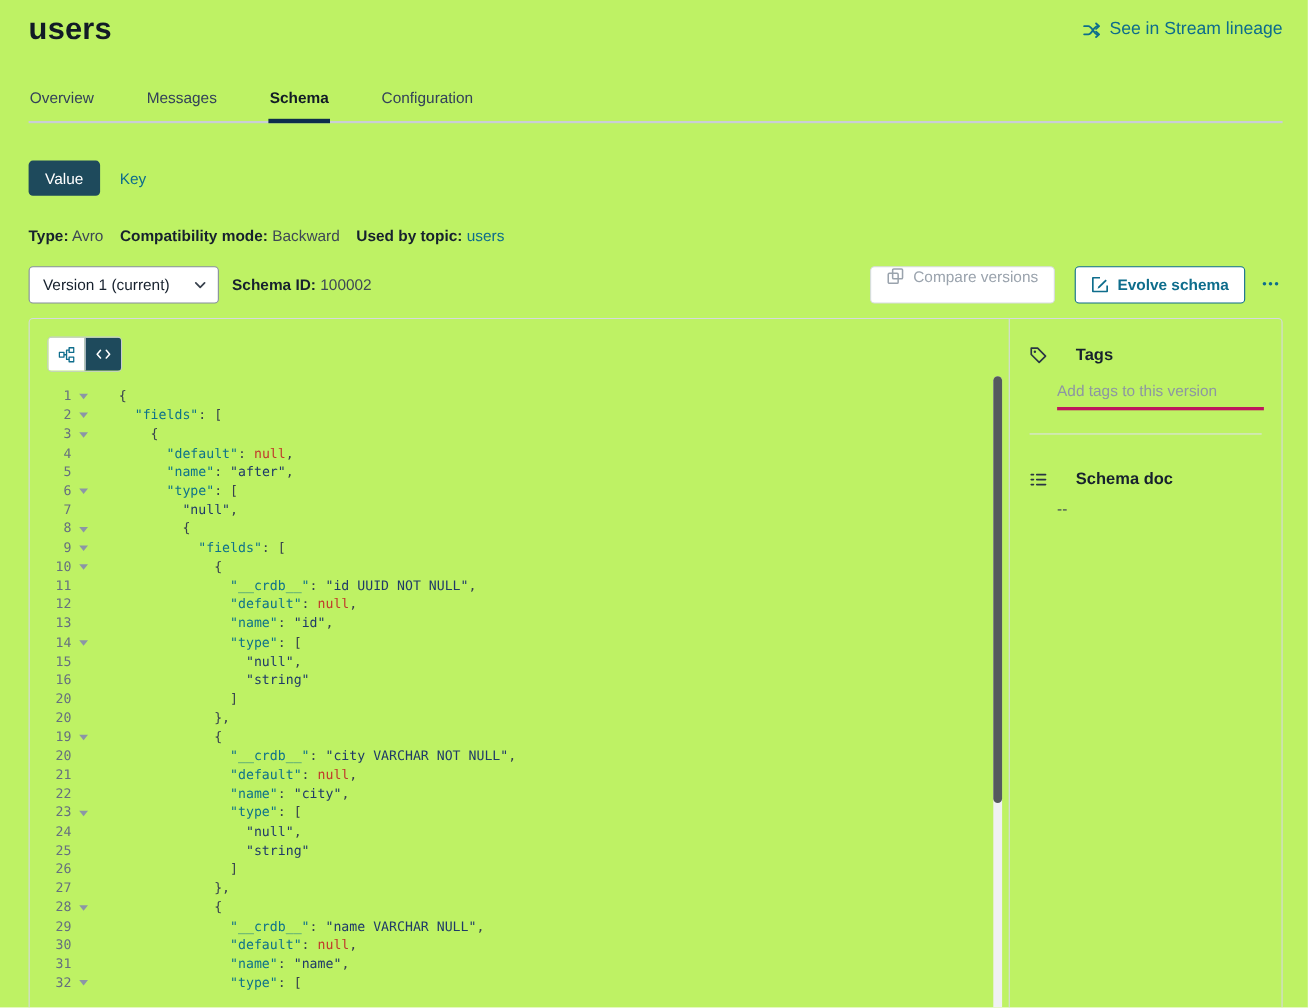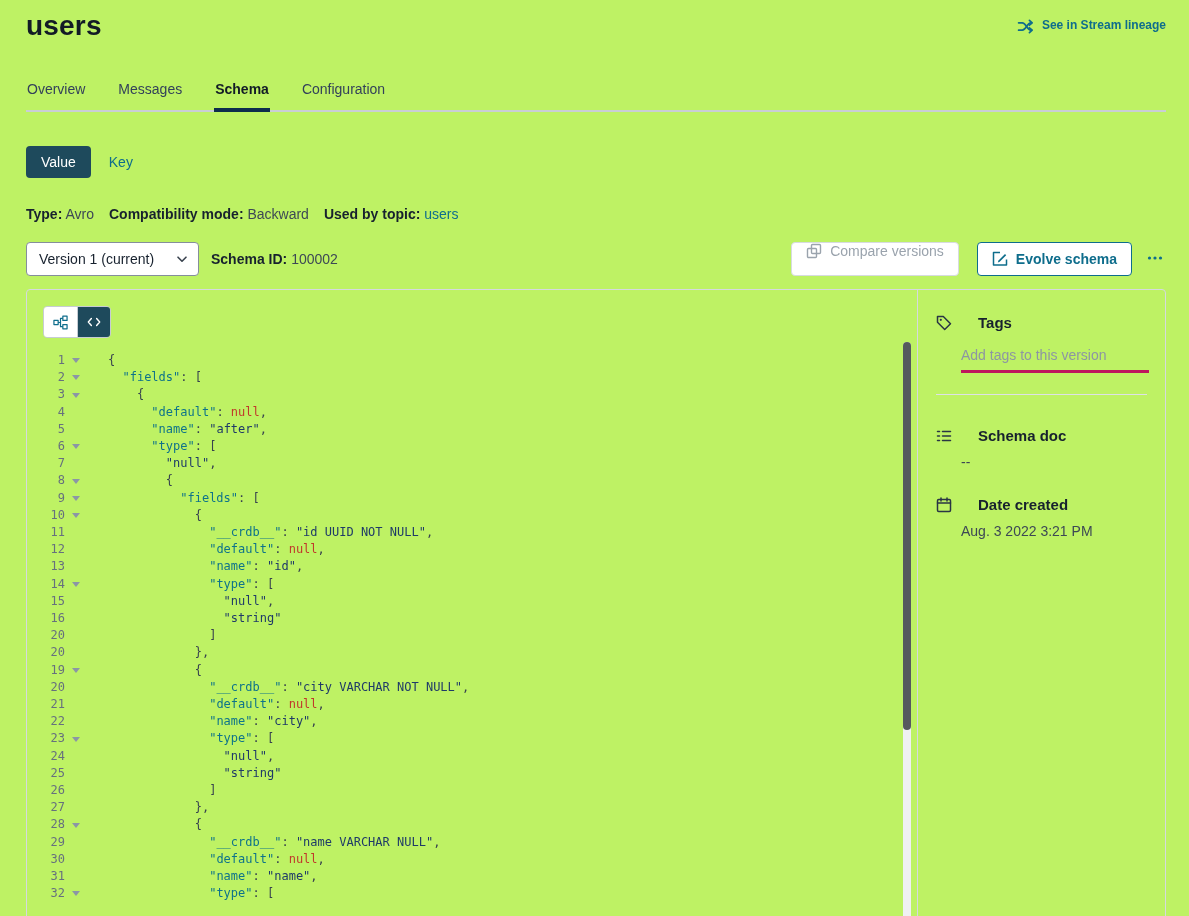--- a/index.html
+++ b/index.html
@@ -12,25 +12,25 @@
     --border:#d5d9df;
   }
   *{box-sizing:border-box}
   html,body{margin:0;padding:0;background:#fff}
   body{font-family:"Liberation Sans",sans-serif;color:#1a2533}
   .page{width:1189px;height:916px;overflow:hidden;background:#bef264;padding:0 23px 0 26px;position:relative}
 
   
   .page-header{display:flex;justify-content:space-between;align-items:flex-start;padding-top:10px}
   .title{font-size:28px;font-weight:700;margin:0;color:#121b26;letter-spacing:.2px}
-  .lineage-link{display:flex;align-items:flex-start;gap:8px;color:var(--accent);font-size:12px;font-weight:700;margin-top:8px;cursor:pointer;text-decoration:none}
+  .lineage-link{display:flex;align-items:flex-end;gap:8px;color:var(--accent);font-size:16px;font-weight:400;margin-top:8px;cursor:pointer;text-decoration:none}
   .icon{display:inline-flex;align-items:center;justify-content:center}
 
   
-  .tabs{display:flex;gap:31px;margin-top:31px;border-bottom:2px solid #c9ced6}
+  .tabs{display:flex;gap:46px;margin-top:31px;border-bottom:2px solid #c9ced6}
   .tab{font-size:14px;color:#33415a;padding:8px 1px 13px;position:relative;cursor:pointer;font-weight:500}
   .tab.active{color:#121b26;font-weight:600}
   .tab.active::after{content:"";position:absolute;left:0;right:0;bottom:-2px;height:4px;background:var(--tab-underline)}
 
   
   .toggle-row{margin-top:34px;display:flex;align-items:center;gap:6px}
   .btn-value{background:var(--dark-button);color:#fff;border:none;border-radius:4px;padding:8px 15px;font-size:14px;font-weight:500;cursor:pointer;font-family:inherit}
   .btn-key{background:none;border:none;color:var(--accent);font-size:14px;font-weight:500;padding:8px 12px;cursor:pointer;font-family:inherit}
 
   
@@ -409,28 +409,16 @@
             <svg width="16" height="16" viewBox="0 0 16 16" fill="none" stroke="currentColor" stroke-width="1.5" stroke-linecap="round">
               <path d="M6.5 3.5h8M6.5 8h8M6.5 12.5h8"></path>
               <path d="M1.5 3.5h2M1.5 8h2M1.5 12.5h2"></path>
             </svg>
           </span>
           <span>Schema doc</span>
         </div>
         <div class="side-value">--</div>
       </div>
 
-      <div class="side-section sec-date">
-        <div class="side-header">
-          <span class="icon">
-            <svg width="16" height="16" viewBox="0 0 16 16" fill="none" stroke="currentColor" stroke-width="1.5" stroke-linecap="round" stroke-linejoin="round">
-              <rect x="1.5" y="2.5" width="13" height="12" rx="1.2"></rect>
-              <path d="M1.5 6h13M5 1v3M11 1v3"></path>
-            </svg>
-          </span>
-          <span>Date created</span>
-        </div>
-        <div class="side-value">Aug. 3 2022 3:21 PM</div>
-      </div>
     </aside>
   </div>
 
 </div>
 
 </body></html>

